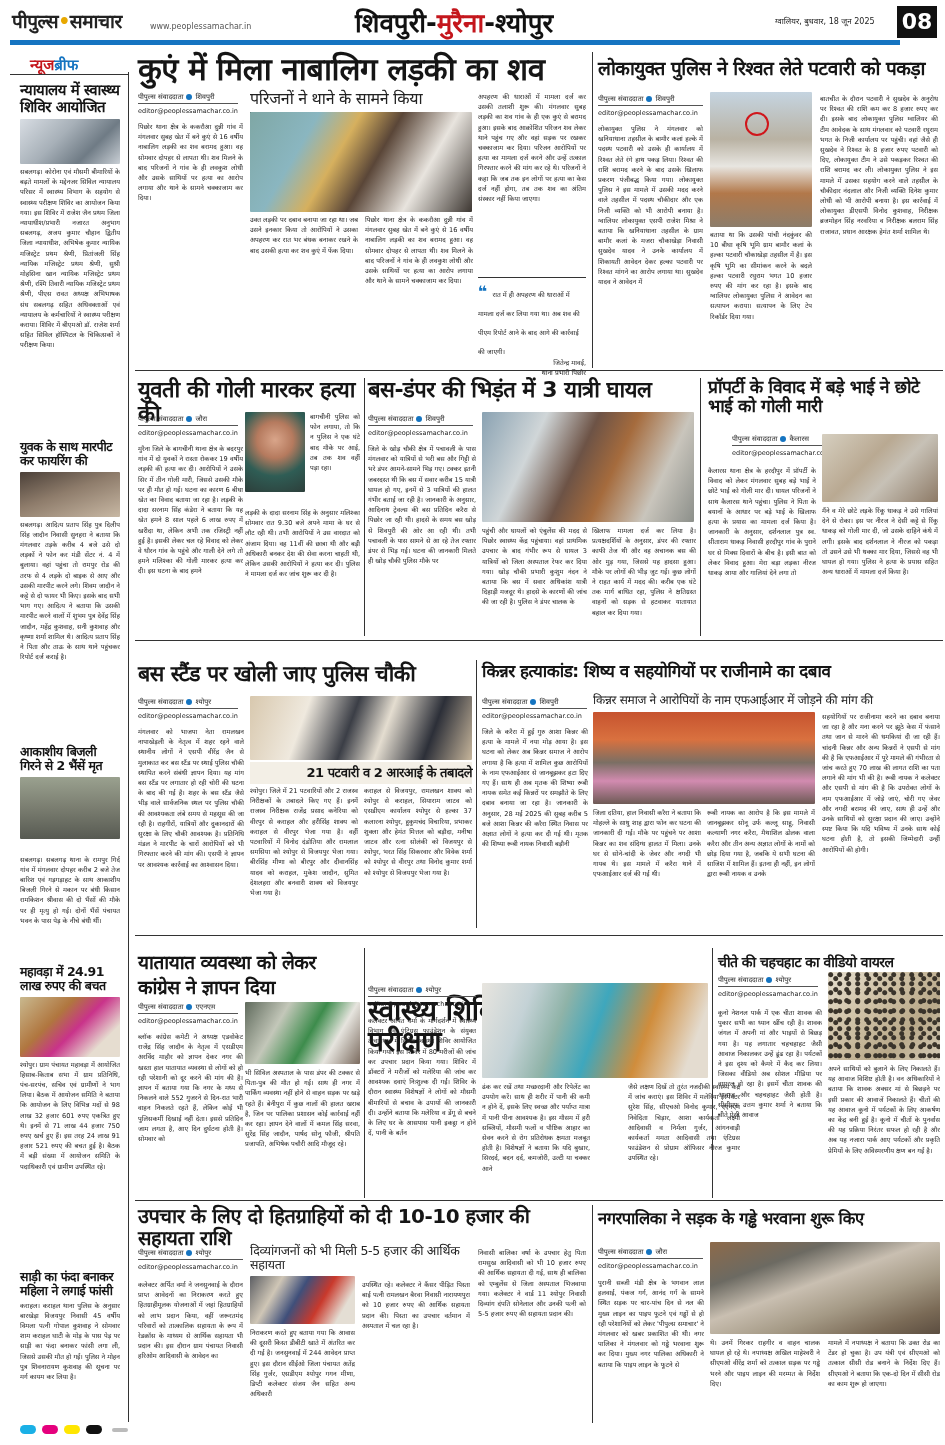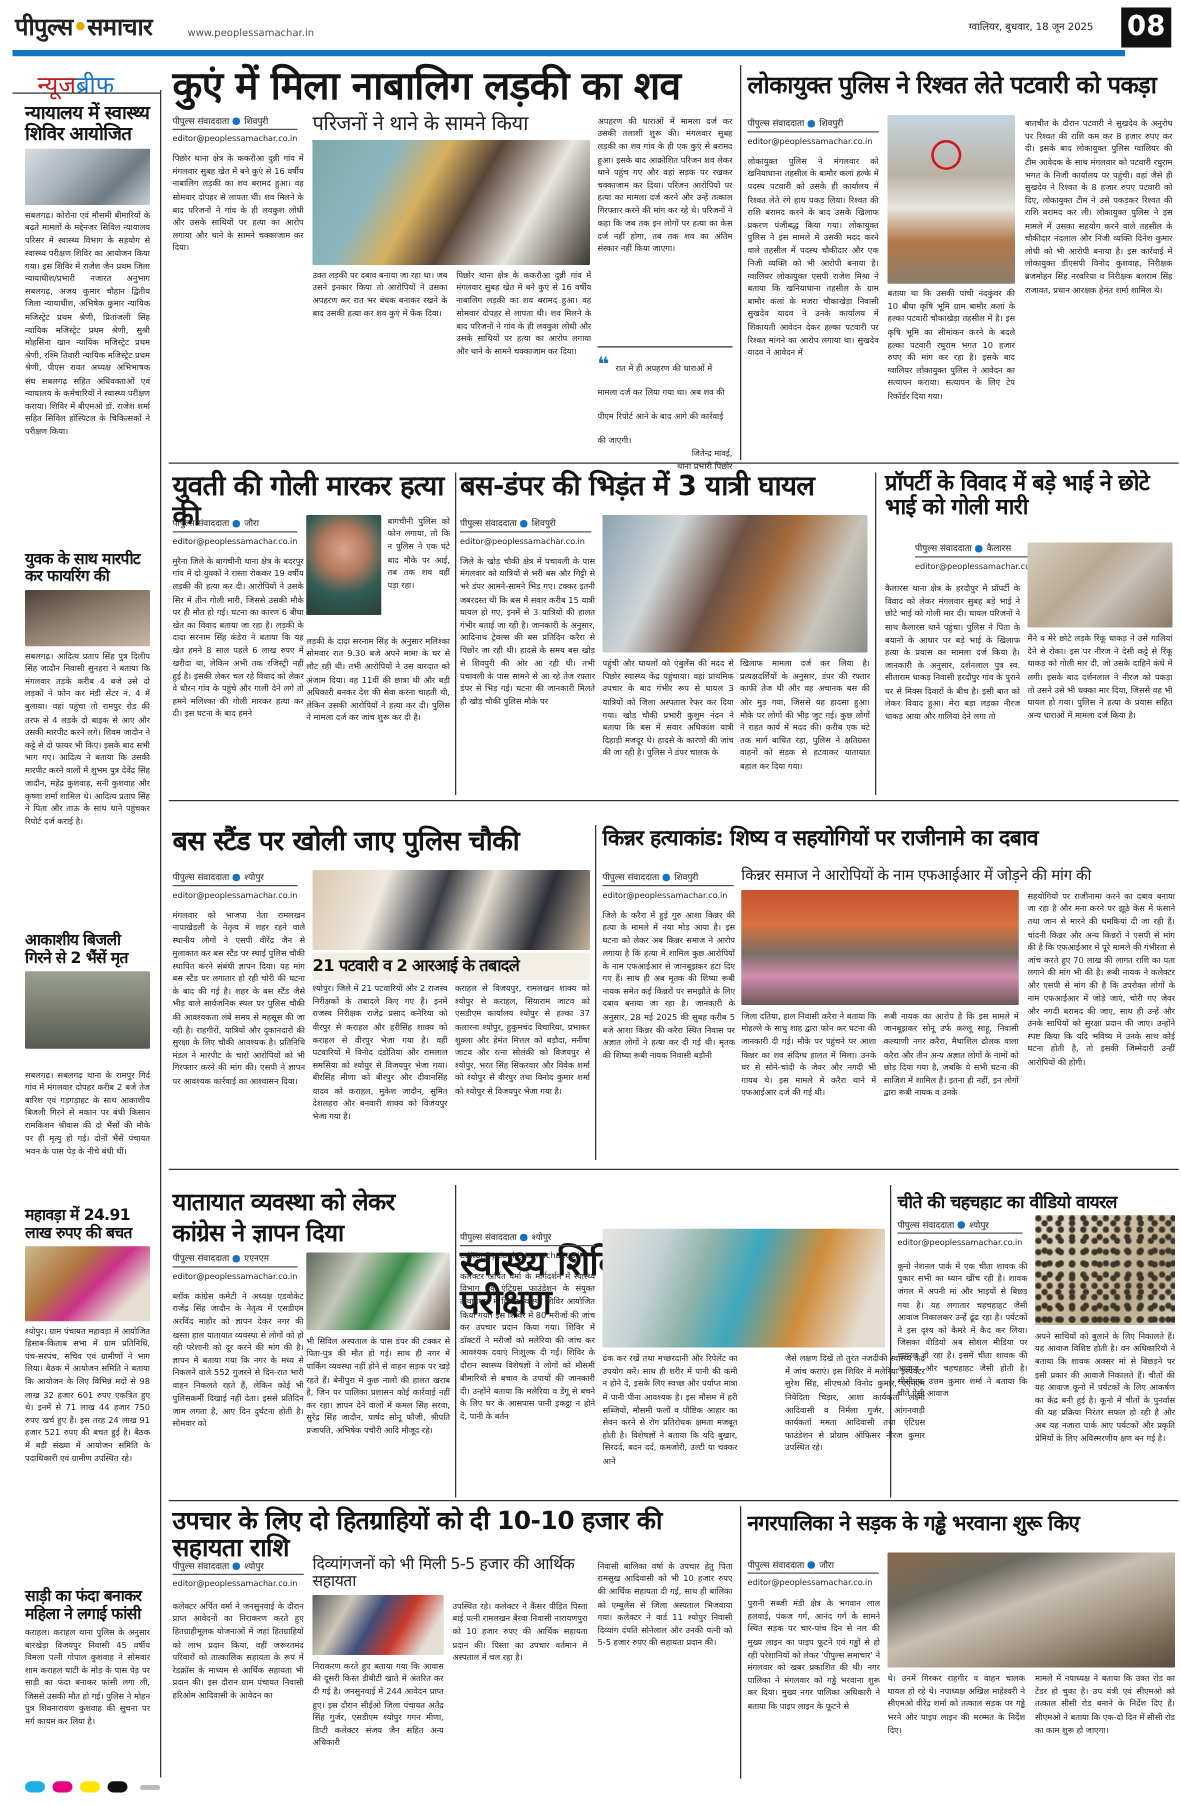--- a/index.html
+++ b/index.html
@@ -16,35 +16,38 @@
 .rule{left:10px;top:40px;width:890px;height:5px;background:#1574c1}
 .col-rule{background:#333;width:1px}
 .hr{background:#333;height:1px}
 .hl{font-weight:bold;color:#151515;line-height:1.1;letter-spacing:-0.5px}
 .sub{color:#222;line-height:1.15;letter-spacing:-0.3px}
 .byline{font-size:7px;color:#222;border-bottom:1px solid #555;padding-bottom:2px;width:100%}
 .byline .bdot{display:inline-block;width:6px;height:6px;border-radius:50%;background:#1574c1;margin:0 3px;vertical-align:middle}
 .email{font-size:6.5px;color:#222;margin-top:3px}
 .body{font-size:6.6px;line-height:10.2px;color:#222;text-align:justify;overflow:hidden}
 .photo{border-radius:1px;overflow:hidden}
-.brief-label{left:30px;top:54px;font-size:19px;font-weight:normal}
+.brief-label{left:30px;top:54px;font-size:15px;font-weight:bold}
 .brief-label .r{color:#c4161c}
 .brief-label .b{color:#1574c1}
 .cmyk{top:1425px;width:16px;height:9px;border-radius:5px}
 .quote-mark{color:#1574c1;font-size:16px;font-weight:bold}
 .box-hl{background:#f3efe6}
 </style>
 </head>
 <body>
 
 <div class="abs masthead">
   <div class="abs brand">
     <span>पीपुल्स</span><span class="dot">•</span><span>समाचार</span>
   </div>
   <div class="abs url">www.peoplessamachar.in</div>
+  <div class="abs section-title">
+    <span>शिवपुरी-</span><span class="red">मुरैना</span><span>-श्योपुर</span>
+  </div>
   <div class="abs dateline">ग्वालियर, बुधवार, 18 जून 2025</div>
   <div class="abs pageno">08</div>
   <div class="abs rule"></div>
 </div>
 
 <div class="abs col-rule" style="left:128px;top:72px;height:1350px"></div>
 
 <div class="abs brief-label">
   <span class="r">न्यूज</span><span class="b">ब्रीफ</span>
 </div>
@@ -149,21 +152,21 @@
 
 <div class="abs hr" style="left:135px;top:640px;width:808px"></div>
 
 <div class="abs hl" style="left:138px;top:662px;font-size:21.5px;width:335px">बस स्टैंड पर खोली जाए पुलिस चौकी</div>
 <div class="abs" style="left:138px;top:697px;width:100px">
   <div class="byline"><span>पीपुल्स संवाददाता</span><span class="bdot"></span><span>श्योपुर</span></div>
   <div class="email">editor@peoplessamachar.co.in</div>
 </div>
 <div class="abs body" style="left:138px;top:727px;width:106px;height:196px">मंगलवार को भाजपा नेता रामलखन नापाखेड़ली के नेतृत्व में शहर रहने वाले स्थानीय लोगों ने एसपी वीरेंद्र जैन से मुलाकात कर बस स्टैंड पर स्थाई पुलिस चौकी स्थापित करने संबंधी ज्ञापन दिया। यह मांग बस स्टैंड पर लगातार हो रही चोरी की घटना के बाद की गई है। शहर के बस स्टैंड जैसे भीड़ वाले सार्वजनिक स्थल पर पुलिस चौकी की आवश्यकता लंबे समय से महसूस की जा रही है। राहगीरों, यात्रियों और दुकानदारों की सुरक्षा के लिए चौकी आवश्यक है। प्रतिनिधि मंडल ने मारपीट के चारों आरोपियों को भी गिरफ्तार करने की मांग की। एसपी ने ज्ञापन पर आवश्यक कार्रवाई का आश्वासन दिया।</div>
 <div class="abs photo" style="left:250px;top:696px;width:222px;height:64px;background:linear-gradient(110deg,#d8c8ae 0%,#efe9de 25%,#3b3e46 45%,#e4ddd0 60%,#2c2f38 80%,#c6b59b 100%)"></div>
-<div class="abs box-hl" style="left:250px;top:762px;width:222px;height:22px;text-align:left">
+<div class="abs box-hl" style="left:250px;top:762px;width:222px;height:22px;text-align:right">
   <span class="hl" style="font-size:13px;line-height:22px">21 पटवारी व 2 आरआई के तबादले</span>
 </div>
 <div class="abs body" style="left:250px;top:786px;width:108px;height:138px">श्योपुर। जिले में 21 पटवारियों और 2 राजस्व निरीक्षकों के तबादले किए गए हैं। इनमें राजस्व निरीक्षक राजेंद्र प्रसाद कनेरिया को वीरपुर से कराहल और हरीसिंह शाक्य को कराहल से वीरपुर भेजा गया है। वहीं पटवारियों में विनोद दंडोतिया और रामलाल समसिया को श्योपुर से विजयपुर भेजा गया। बीरसिंह मीणा को बीरपुर और दीवानसिंह यादव को कराहल, मुकेश जादौन, सुमित देशलहरा और बनवारी शाक्य को विजयपुर भेजा गया है।</div>
 <div class="abs body" style="left:364px;top:786px;width:108px;height:138px">कराहल से विजयपुर, रामलखन शाक्य को श्योपुर से कराहल, सियाराम जाटव को एसडीएम कार्यालय श्योपुर से हल्का 37 कलारना श्योपुर, हुकुमचंद विचारिया, प्रभाकर शुक्ला और हेमंत मित्तल को बड़ौदा, मनीषा जाटव और रत्ना सोलंकी को विजयपुर से श्योपुर, भरत सिंह सिकरवार और विवेक शर्मा को श्योपुर से वीरपुर तथा विनोद कुमार शर्मा को श्योपुर से विजयपुर भेजा गया है।</div>
 
 <div class="abs col-rule" style="left:476px;top:660px;height:268px"></div>
 
 <div class="abs hl" style="left:482px;top:662px;font-size:17px;width:460px">किन्नर हत्याकांड: शिष्य व सहयोगियों पर राजीनामे का दबाव</div>
 <div class="abs" style="left:482px;top:697px;width:105px">
   <div class="byline"><span>पीपुल्स संवाददाता</span><span class="bdot"></span><span>शिवपुरी</span></div>

